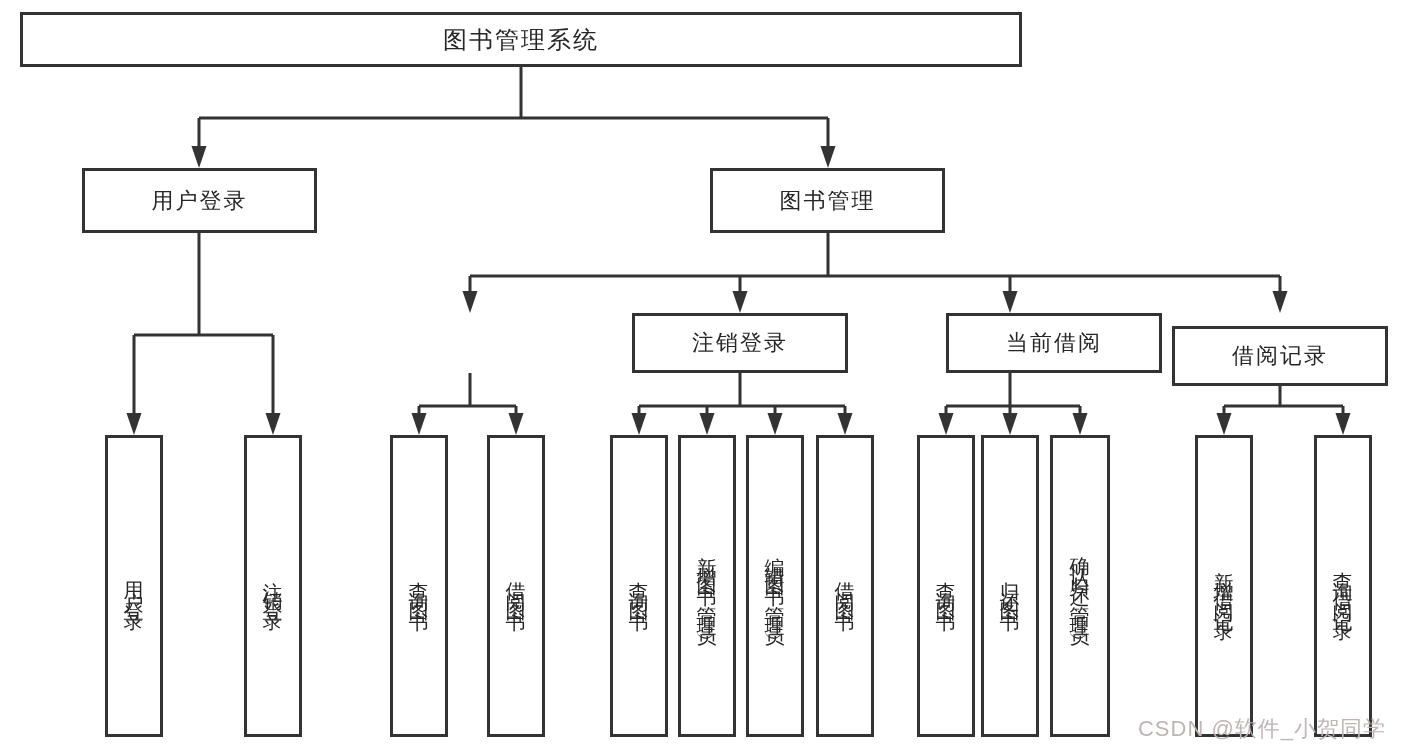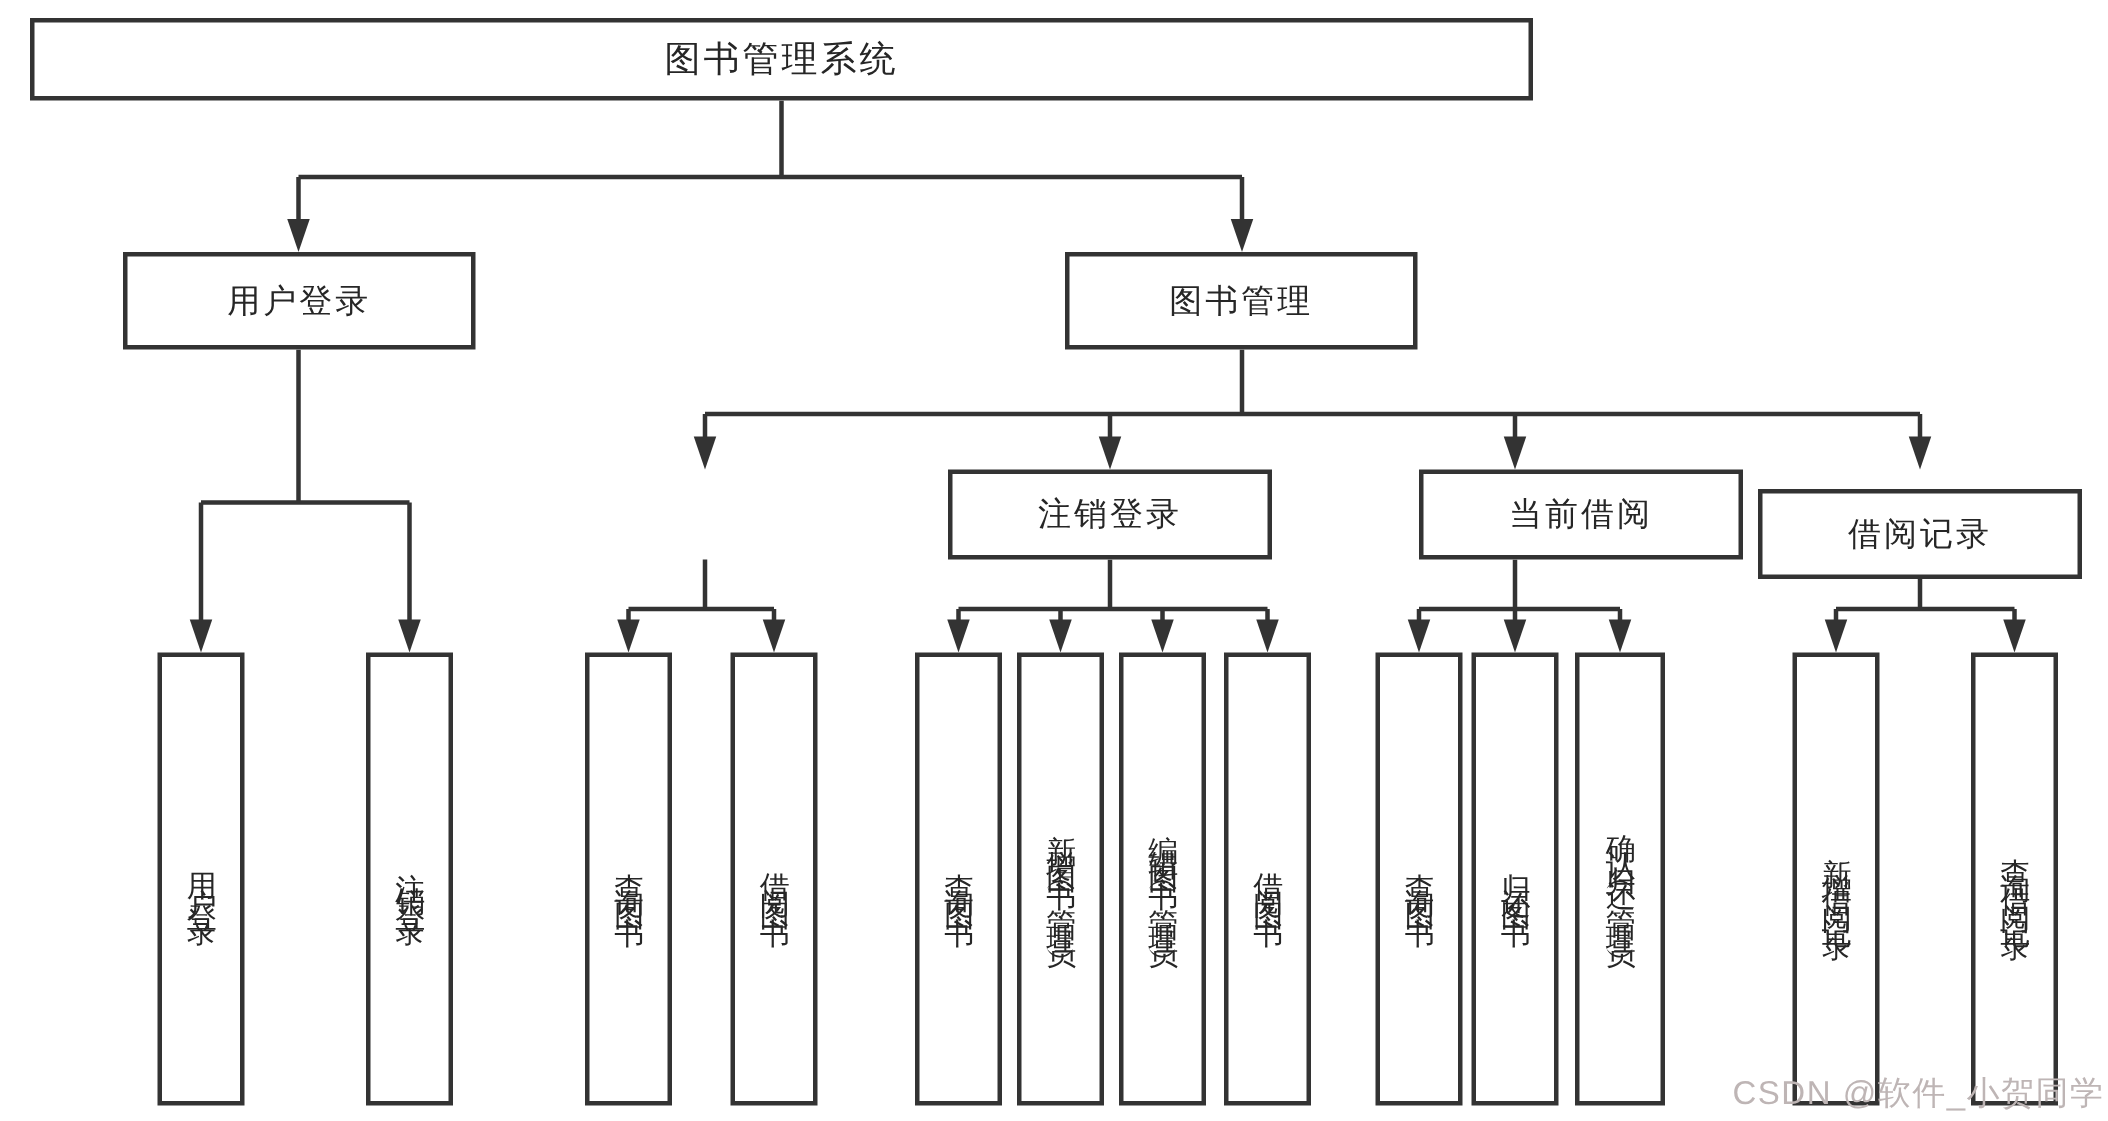--- a/index.html
+++ b/index.html
@@ -16,21 +16,21 @@
     z-index: 2; text-align: left; line-height: 1;
   }
   .root-node  { font-size: 24px; letter-spacing: 2px; }
   .h-node     { font-size: 22px; letter-spacing: 2px; }
   .leaf span {
     writing-mode: vertical-lr;
     font-size: 20px; line-height: 1; letter-spacing: 10px;
     white-space: nowrap;
   }
   .watermark {
-    position: absolute; right: 2px; bottom: 3px; z-index: 3;
+    position: absolute; right: 19px; bottom: 3px; z-index: 3;
     font-size: 22px; color: #beb5b5; letter-spacing: 1px;
   }
 </style>
 </head>
 <body>
 
 <div class="stage">
 
   <svg class="connectors" width="1405" height="747" viewBox="0 0 1405 747">
     <g stroke="#333333" stroke-width="3" fill="none">

